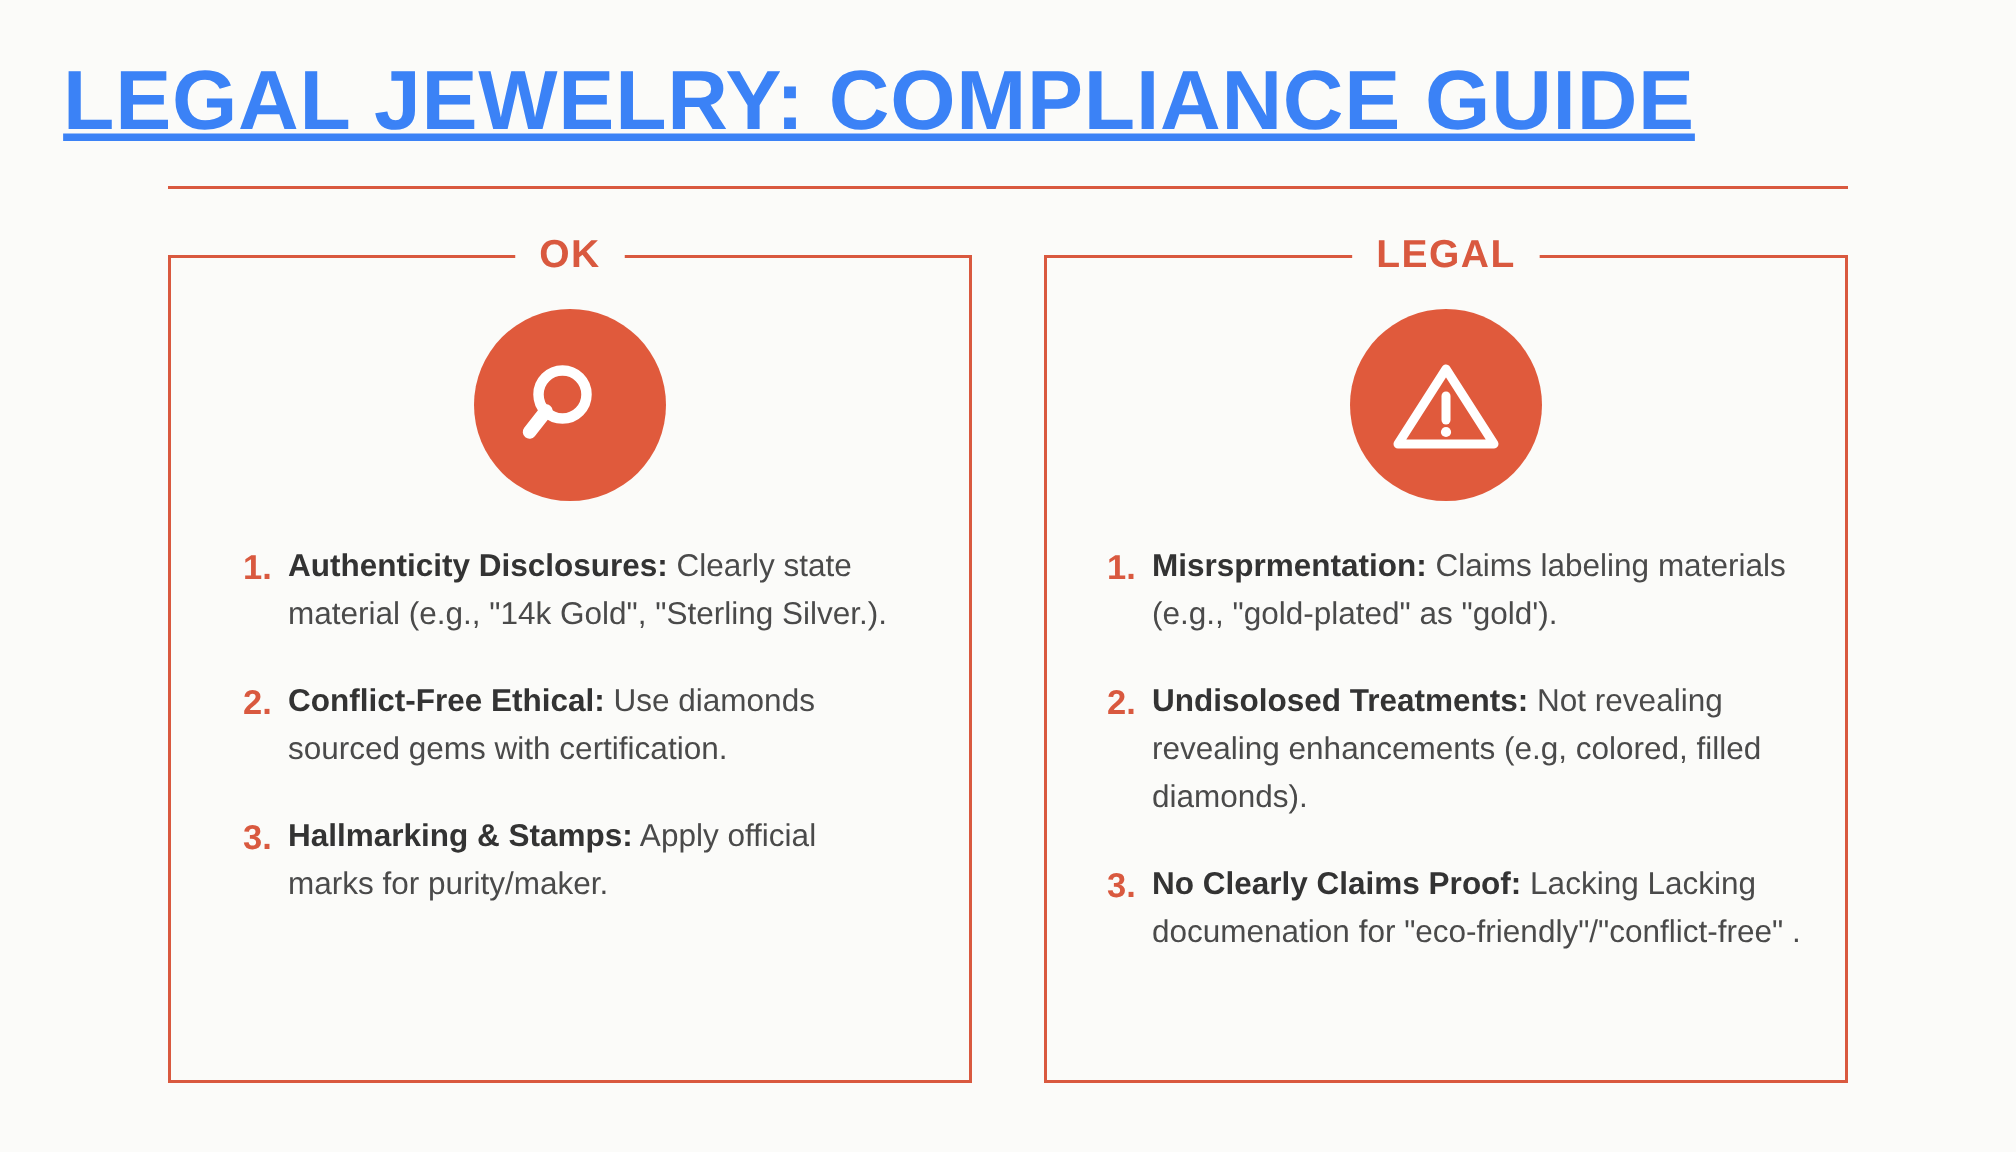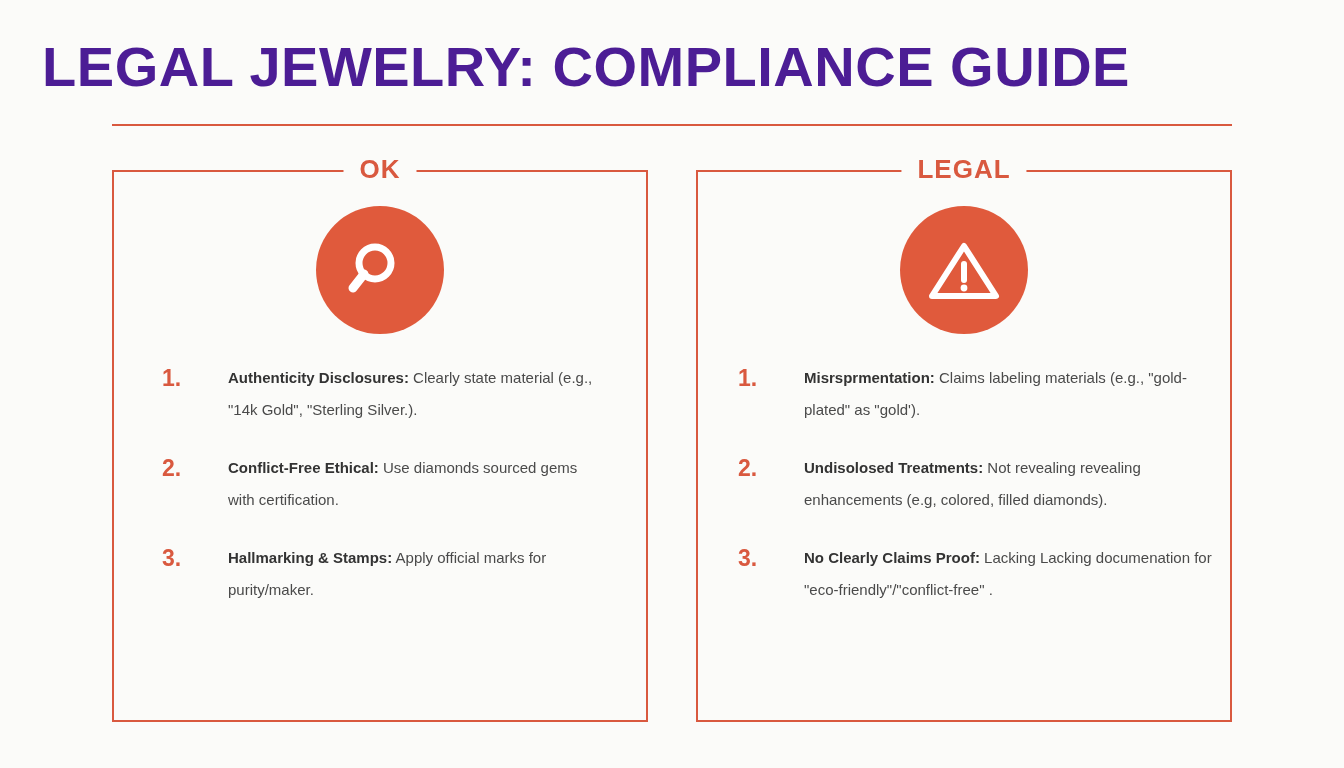--- a/index.html
+++ b/index.html
@@ -21,23 +21,24 @@
   }
   .title {
     position: absolute;
     top: 34px;
     left: 0;
     width: 1172px;
     text-align: center;
     font-size: 56px;
     font-weight: bold;
     letter-spacing: 0.5px;
-    color: #4c1d95;
+    color: #3b82f6;
     font-family: "Liberation Sans", sans-serif;
     text-transform: uppercase;
+    text-decoration: underline;
   }
   .title-rule {
     position: absolute;
     top: 124px;
     left: 112px;
     width: 1120px;
     height: 2px;
     background: #d9593f;
   }
   .columns {
@@ -100,25 +101,24 @@
   }
   .num {
     color: #d9593f;
     font-size: 23px;
     font-weight: bold;
     width: 30px;
     flex: 0 0 30px;
     line-height: 32px;
   }
   .item-text {
-    font-size: 15px;
+    font-size: 21px;
     line-height: 32px;
     color: #4a4a4a;
     flex: 1;
-    margin-left: 36px;
   }
   .item-text .lead {
     font-weight: bold;
     color: #333333;
   }
   .panel-risk .list {
     padding-left: 40px;
     padding-right: 10px;
   }
   .panel-risk .item-text { color: #4a4a4a; }

